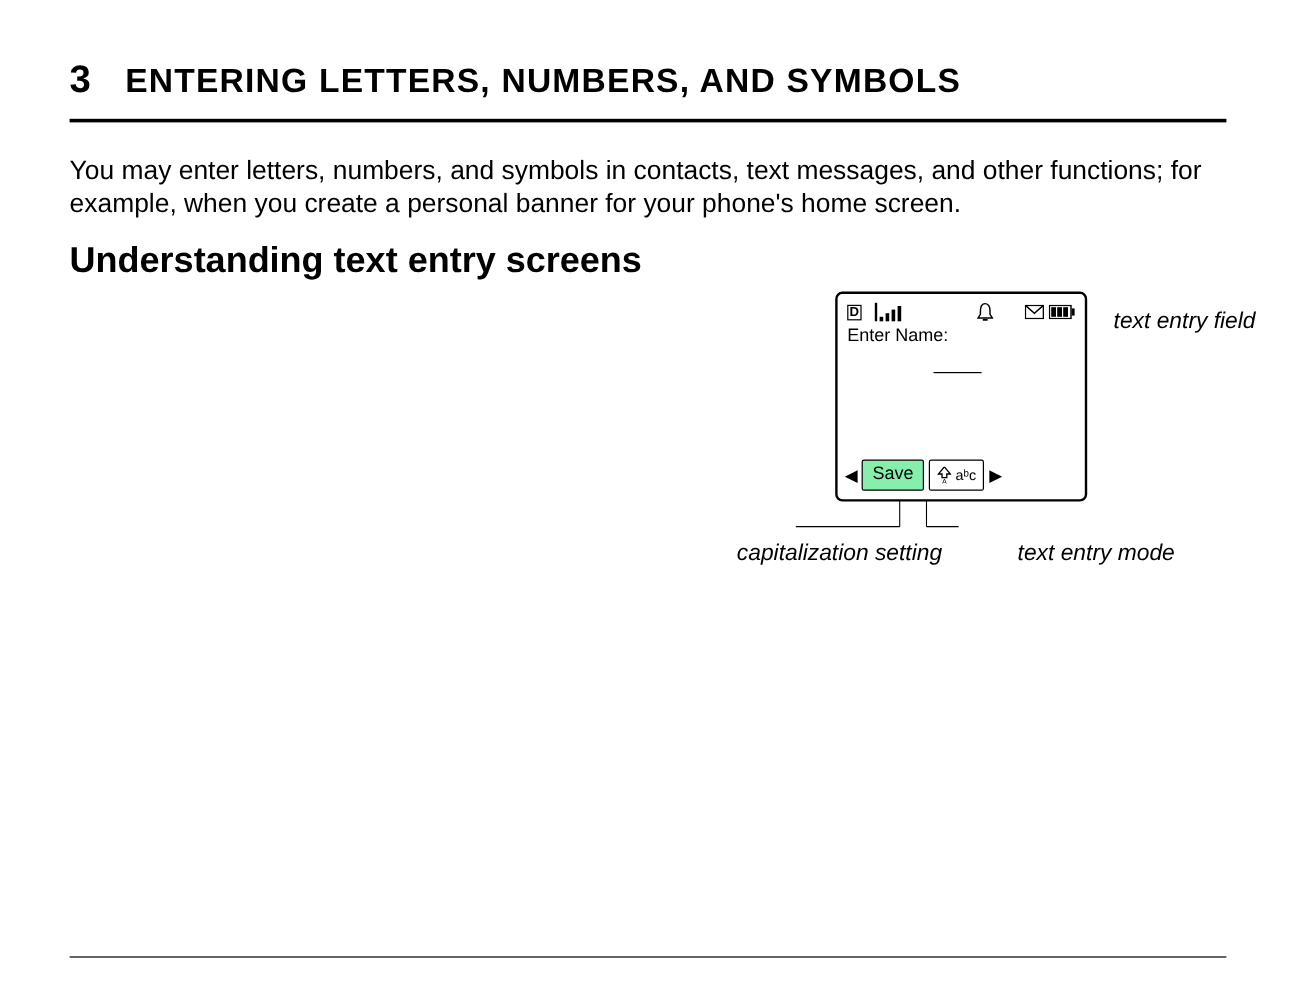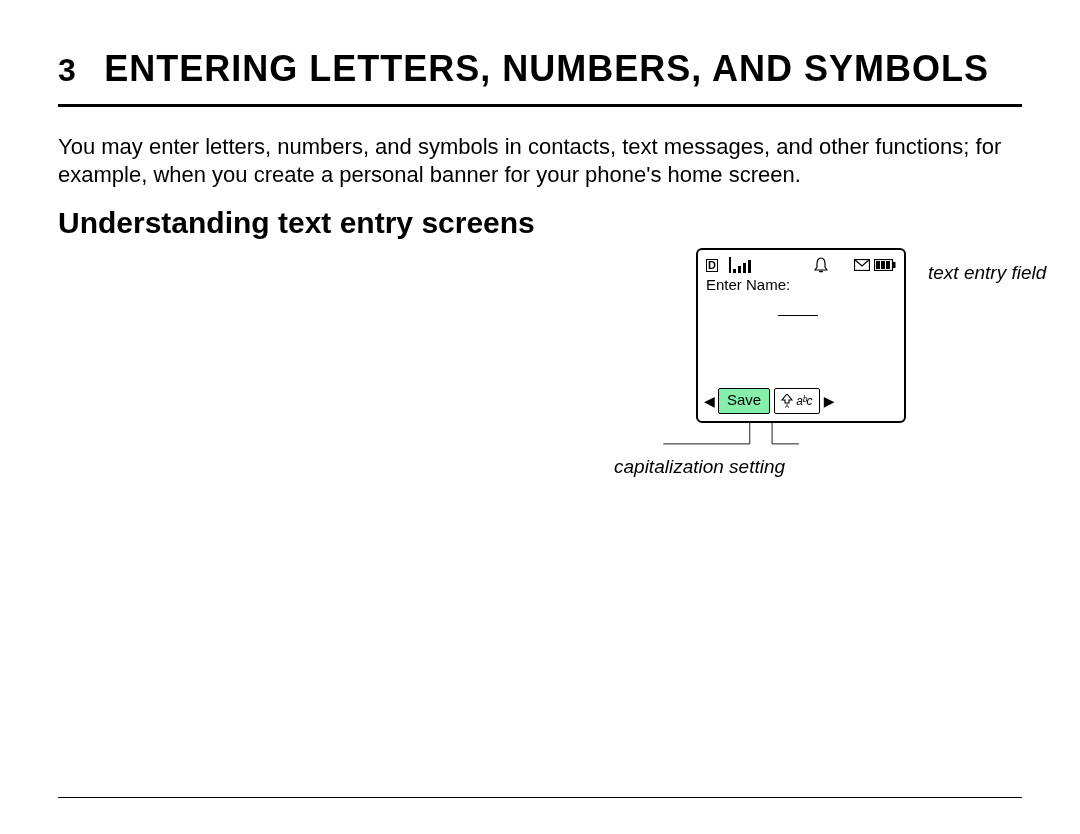--- a/index.html
+++ b/index.html
@@ -21,21 +21,21 @@
     display: flex;
     align-items: baseline;
     gap: 28px;
     font-weight: 700;
     letter-spacing: 0.5px;
   }
   .chapter-num {
     font-size: 32px;
   }
   .chapter-title {
-    font-size: 36px;
+    font-size: 28px;
     font-variant: small-caps;
     letter-spacing: 1px;
   }
   hr.rule {
     border: none;
     border-top: 3px solid #000;
     margin: 14px 0 26px 0;
   }
   .body-text {
     font-size: 22px;
@@ -132,21 +132,21 @@
     border-radius: 2px;
     height: 24px;
     padding: 0 6px;
     display: flex;
     align-items: center;
     gap: 3px;
     font-size: 12px;
     margin-right: 4px;
   }
   .cap-icon { width: 12px; height: 14px; }
-  .abc-label { font-size: 12px; font-style: italic; }
+  .abc-label { font-size: 12px; }
 
   
   .callout {
     position: absolute;
     font-style: italic;
     font-size: 19px;
     line-height: 1.15;
   }
   .callout-text-entry-field { left: 870px; top: 14px; width: 120px; }
   .callout-cap { left: 556px; top: 208px; width: 200px; }
@@ -251,20 +251,21 @@
             <text x="6" y="14" text-anchor="middle" font-size="6" font-family="Arial">A</text>
           </svg>
           <span class="abc-label">aᵇc</span>
         </span>
         <span class="arrow">▶</span>
       </div>
     </div>
 
     <div class="callout callout-text-entry-field">text entry field</div>
     <div class="callout callout-cap">capitalization setting</div>
+    <div class="callout callout-mode">text entry mode</div>
 
   </div>
 
   <div class="footer">
     <hr class="footer-rule">
   </div>
 
 </div>
 
 </body></html>

